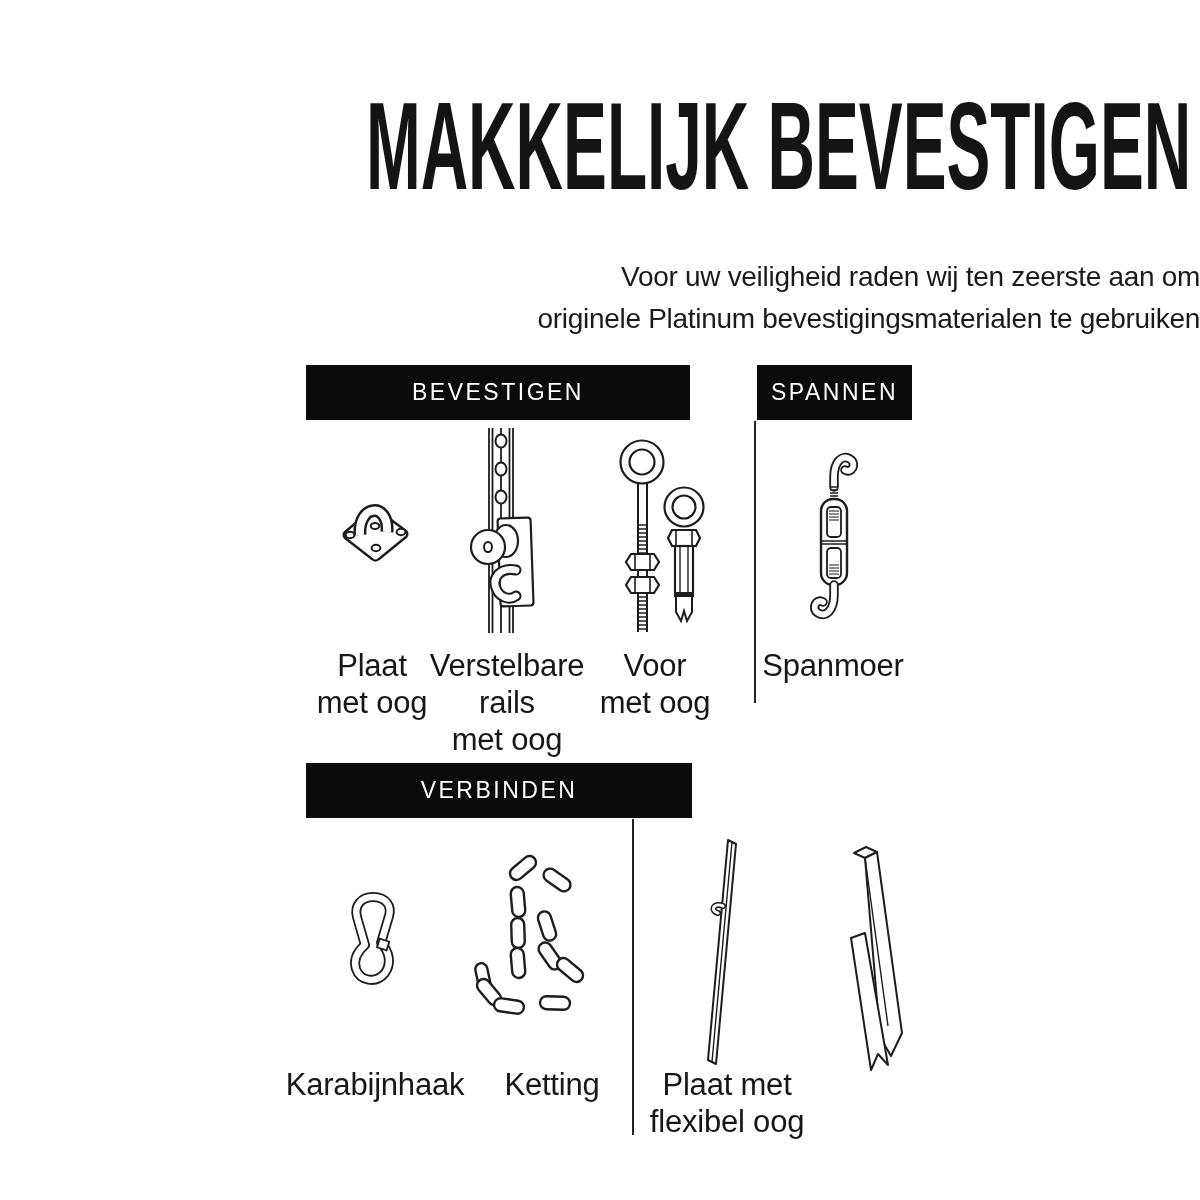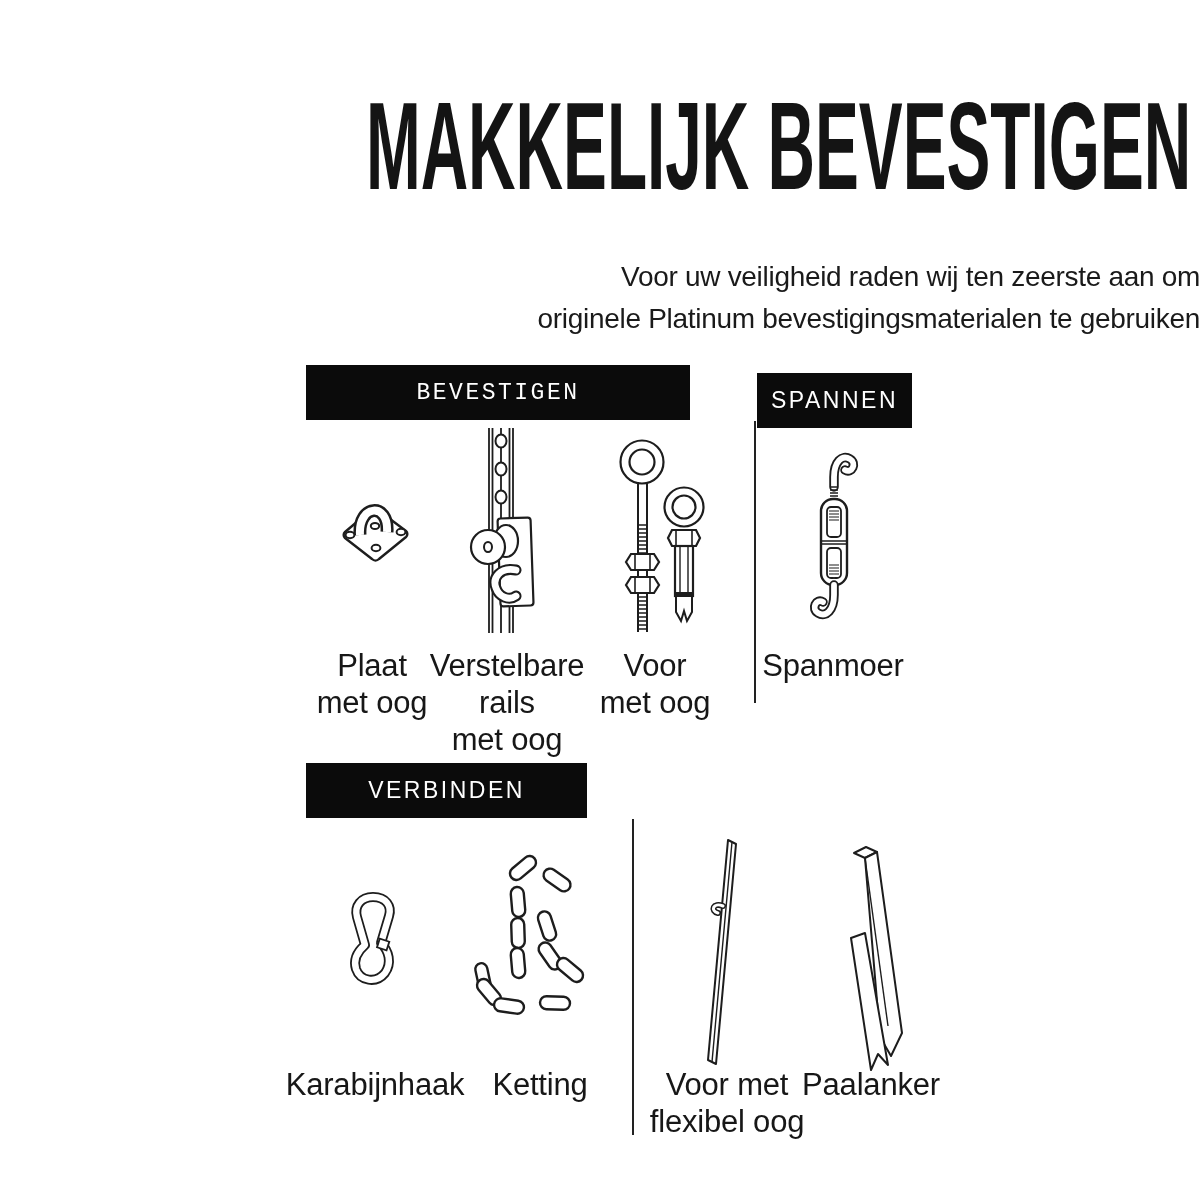--- a/index.html
+++ b/index.html
@@ -44,24 +44,24 @@
 
   <div class="title-wrap">
     <div class="title">MAKKELIJK BEVESTIGEN</div>
   </div>
 
   <div class="subtitle">Voor uw veiligheid raden wij ten zeerste aan om
 originele Platinum bevestigingsmaterialen te gebruiken</div>
 
   <div class="section" id="section-1">
 
-    <div class="bar" style="left:0;width:384px;font-family:Liberation Mono, monospace;">
+    <div class="bar" style="left:0;width:384px;">
       <span>BEVESTIGEN</span>
     </div>
-    <div class="bar" style="left:451px;width:155px;margin-top:8px;">
+    <div class="bar" style="left:451px;width:155px;">
       <span>SPANNEN</span>
     </div>
     <div class="vdivider" style="left:448px;top:56px;height:282px;"></div>
 
     <div class="icon" style="left:16px;top:125px;width:100px;height:80px;">
       <svg viewBox="0 0 100 80" xmlns="http://www.w3.org/2000/svg">
         <path d="M23,42 L49,20 A5,5 0 0 1 56,20 L84,41 A4,4 0 0 1 84,47 L57,69 A5,5 0 0 1 50,69 L23,48 A4,4 0 0 1 23,42 Z" fill="#ffffff" stroke="#1d1d1d" stroke-width="2.4" stroke-linejoin="round"></path>
         <path d="M38,45 C36,14 67,12 65,42" fill="none" stroke="#1d1d1d" stroke-width="13" stroke-linecap="butt"></path>
         <path d="M38,45 C36,14 67,12 65,42" fill="none" stroke="#ffffff" stroke-width="8" stroke-linecap="butt"></path>
         <ellipse cx="28" cy="45" rx="4.4" ry="3.2" fill="#ffffff" stroke="#1d1d1d" stroke-width="2"></ellipse>
@@ -134,21 +134,21 @@
     <div class="item-label" style="left:101px;top:282px;width:200px;">Verstelbare
 rails
 met oog</div>
     <div class="item-label" style="left:259px;top:282px;width:180px;">Voor
 met oog</div>
     <div class="item-label" style="left:437px;top:282px;width:180px;">Spanmoer</div>
   </div>
 
   <div class="section" id="section-2">
 
-    <div class="bar" style="left:0;width:281px;">
+    <div class="bar" style="left:0;width:386px;">
       <span>VERBINDEN</span>
     </div>
     <div class="vdivider" style="left:326px;top:56px;height:316px;"></div>
 
     <div class="icon" style="left:37px;top:126px;width:62px;height:100px;">
       <svg viewBox="0 0 62 100" xmlns="http://www.w3.org/2000/svg">
         <path d="M30,8 C43,8 49,17 46,27 L38,54 C46,62 49,74 42,84 C33,95 17,92 13,80 C10,70 15,62 22,56 L14,28 C11,17 18,8 30,8 Z" fill="none" stroke="#1d1d1d" stroke-width="10" stroke-linejoin="round"></path>
         <path d="M30,8 C43,8 49,17 46,27 L38,54 C46,62 49,74 42,84 C33,95 17,92 13,80 C10,70 15,62 22,56 L14,28 C11,17 18,8 30,8 Z" fill="none" stroke="#ffffff" stroke-width="6.4" stroke-linejoin="round"></path>
         <g transform="rotate(18 40 56)">
           <rect x="35" y="51" width="10" height="9" fill="#ffffff" stroke="#1d1d1d" stroke-width="1.8"></rect>
@@ -211,19 +211,18 @@
     <div class="icon" style="left:514px;top:78px;width:88px;height:232px;">
       <svg viewBox="0 0 88 232" xmlns="http://www.w3.org/2000/svg">
         <polygon points="34,12 46,6 57,11 45,17" fill="#ffffff" stroke="#1d1d1d" stroke-width="2" stroke-linejoin="round"></polygon>
         <polygon points="45,17 57,11 82,192 71,215 60,196" fill="#ffffff" stroke="#1d1d1d" stroke-width="2" stroke-linejoin="round"></polygon>
         <polygon points="31,97 45,92 68,224 58,213 51,229" fill="#ffffff" stroke="#1d1d1d" stroke-width="2" stroke-linejoin="round"></polygon>
         <path d="M45,17 L68,185" stroke="#1d1d1d" stroke-width="1.4" fill="none"></path>
       </svg>
     </div>
 
     <div class="item-label" style="left:-41px;top:303px;width:220px;">Karabijnhaak</div>
-    <div class="item-label" style="left:154px;top:303px;width:160px;text-align:center;">Ketting</div>
-    <div class="item-label" style="left:321px;top:303px;width:200px;">Voor met
+    <div class="item-label" style="left:166px;top:303px;width:160px;text-align:center;">Ketting</div>
+    <div class="item-label" style="left:321px;top:303px;width:200px;">Plaat met
 flexibel oog</div>
-    <div class="item-label" style="left:475px;top:303px;width:180px;">Paalanker</div>
   </div>
 
 </div>
 
 </body></html>

